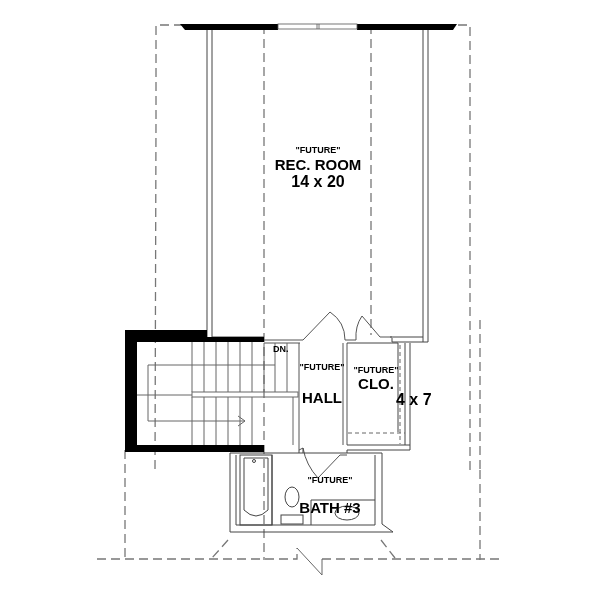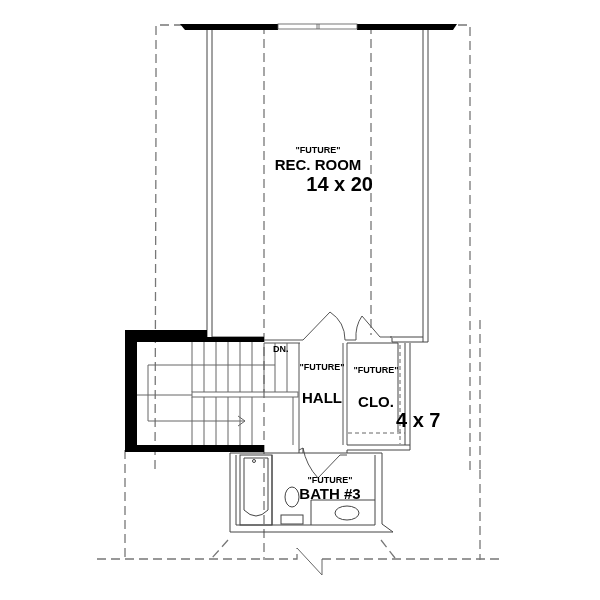--- a/index.html
+++ b/index.html
@@ -1,20 +1,20 @@
 <!DOCTYPE html>
 <html><head>
   <meta charset="utf-8">
   <style>
     html, body { margin: 0; padding: 0; background: #ffffff; }
     body { width: 600px; height: 600px; overflow: hidden; position: relative; font-family: "Liberation Sans", sans-serif; }
     #plan { position: absolute; left: 0; top: 0; width: 600px; height: 600px; }
     .lbl { position: absolute; font-family: "Liberation Sans", sans-serif; font-weight: bold; color: #000; text-align: center; white-space: nowrap; line-height: 1; }
     .md { font-size: 15px; }
-    .lg { font-size: 20px; text-align: right; }
+    .lg { font-size: 16px; }
     .xs { font-size: 9px; }
   </style>
 </head>
 <body>
 
 <svg id="plan" viewBox="0 0 600 600" xmlns="http://www.w3.org/2000/svg">
 
   <g fill="none" stroke="#777" stroke-width="1.3" stroke-dasharray="9,5">
     <polyline points="183,25 156,25 156,120 155,470"></polyline>
     <polyline points="430,25 470,25 470,470"></polyline>
@@ -143,20 +143,20 @@
 
 <div class="lbl xs" style="left:273px; top:345px;">DN.</div>
 
 <div class="lbl" style="left:294px; top:363px; width:56px;">
   <div class="xs">"FUTURE"</div>
   <div class="md" style="margin-top:18px;">HALL</div>
 </div>
 
 <div class="lbl" style="left:348px; top:366px; width:56px;">
   <div class="xs">"FUTURE"</div>
-  <div class="md" style="margin-top:19px;">CLO.</div>
+  <div class="md" style="margin-top:1px;">CLO.</div>
   <div class="lg" style="margin-top:1px;padding-left:48px;">4 x 7</div>
 </div>
 
 <div class="lbl" style="left:293px; top:476px; width:74px;">
   <div class="xs">"FUTURE"</div>
-  <div class="md" style="margin-top:1px;">BATH #3</div>
+  <div class="md" style="margin-top:15px;">BATH #3</div>
 </div>
 
 </body></html>

